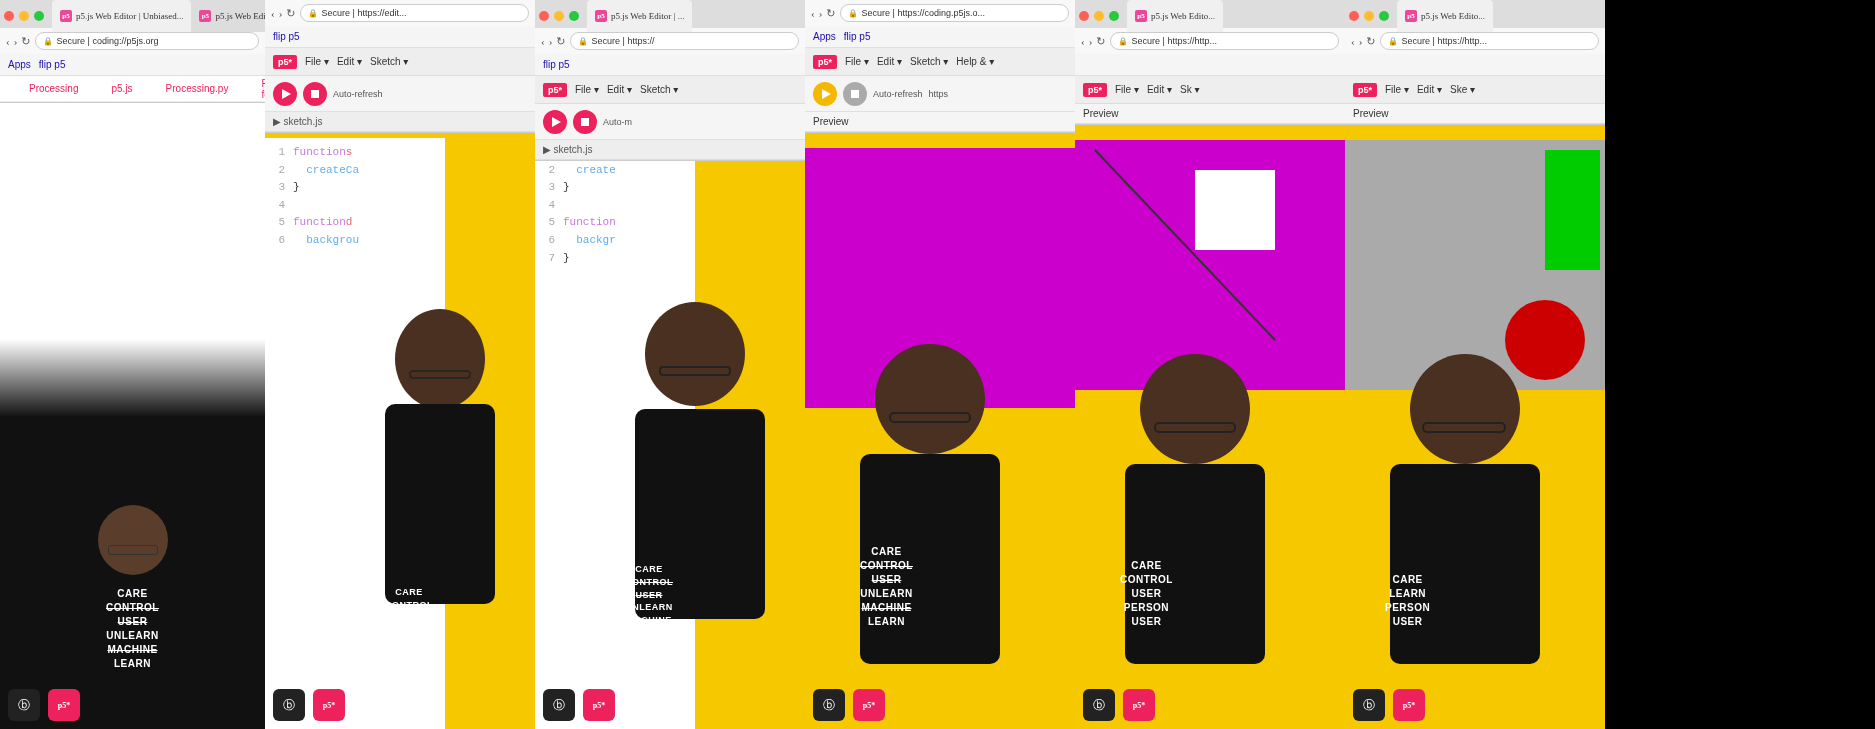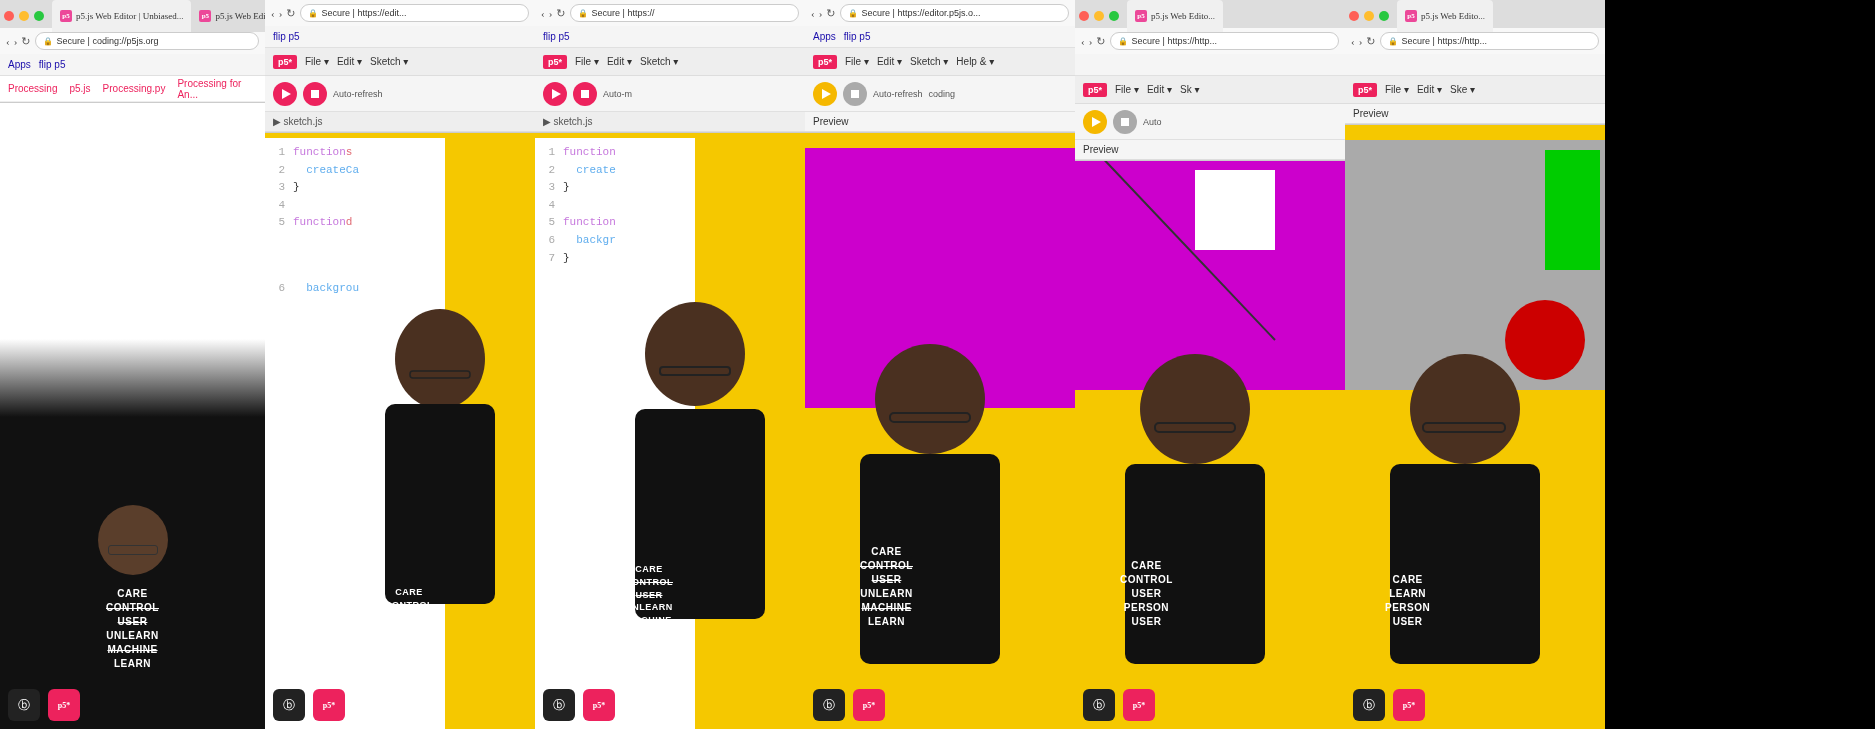--- a/index.html
+++ b/index.html
@@ -263,20 +263,21 @@
       padding: 0 8px;
       background: white;
       border-bottom: 1px solid #eee;
       gap: 12px;
     }
 
     .p5-nav-link {
       font-size: 10px;
       color: #ed225d;
       font-family: -apple-system, sans-serif;
+      margin-left: 21px;
     }
 
     
     .bottom-bar {
       position: absolute;
       bottom: 8px;
       left: 8px;
       display: flex;
       gap: 8px;
       z-index: 20;
@@ -477,21 +478,21 @@
           <span class="line-num">4</span>
           <span></span>
         </div>
       <div class="code-line">
           <span class="line-num">5</span>
           <span class="code-keyword">function </span>
           <span style="color:#e06c75;">d</span>
         </div>
       <div class="code-line">
           <span class="line-num">6</span>
-          <span style="color:#61aeee;margin-top:48px;">&nbsp;&nbsp;backgrou</span>
+          <span style="color:#61aeee;">&nbsp;&nbsp;backgrou</span>
         </div>
     </div>
   </div>
 
   <div style="position:absolute;bottom:0;left:80px;right:0;height:430px;overflow:hidden;z-index:6;">
     <svg width="200" height="430" viewBox="0 0 200 430" style="position:absolute;top:0;left:0;">
 
       <ellipse cx="95" cy="60" rx="45" ry="50" fill="#4a3020"></ellipse>
 
       <rect x="65" y="72" width="60" height="7" rx="3" fill="none" stroke="#222" stroke-width="1.5"></rect>
@@ -510,20 +511,31 @@
   </div>
 
   <div class="bottom-bar">
     <div class="bottom-logo" style="background:#222;font-size:12px;">ⓑ</div>
     <div class="bottom-logo" style="background:#ed225d;font-size:8px;font-weight:bold;">p5*</div>
   </div>
 </div>
 
 <div class="panel" style="width:270px;">
   <div class="browser-chrome">
+    <div class="tab-bar">
+      <div class="traffic-lights">
+        <div class="tl tl-red"></div>
+        <div class="tl tl-yellow"></div>
+        <div class="tl tl-green"></div>
+      </div>
+      <div class="tab">
+        <div class="tab-icon">p5</div>
+        <span>p5.js Web Editor | ...</span>
+      </div>
+    </div>
     <div class="nav-bar">
       <span class="nav-btn">‹</span>
       <span class="nav-btn">›</span>
       <span class="nav-btn">↻</span>
       <div class="url-bar">
         <span class="lock-icon">🔒</span>
         <span>Secure</span>&nbsp;|&nbsp;
         <span>https://</span>
       </div>
     </div>
@@ -611,21 +623,21 @@
 
 <div class="panel" style="width:270px;">
   <div class="browser-chrome">
     <div class="nav-bar">
       <span class="nav-btn">‹</span>
       <span class="nav-btn">›</span>
       <span class="nav-btn">↻</span>
       <div class="url-bar">
         <span class="lock-icon">🔒</span>
         <span>Secure</span>&nbsp;|&nbsp;
-        <span>https://editor.p5js.o...</span>
+        <span>https://coding.p5js.o...</span>
       </div>
     </div>
     <div class="bookmarks-bar">
       <span class="bookmark-link">Apps</span>
       <span class="bookmark-link">flip p5</span>
     </div>
     <div class="p5-menu-bar">
       <div class="p5-logo">p5*</div>
       <span class="p5-menu-item">File ▾</span>
       <span class="p5-menu-item">Edit ▾</span>
@@ -633,21 +645,21 @@
       <span class="p5-menu-item">Help &amp; ▾</span>
     </div>
     <div class="p5-toolbar">
       <div class="play-btn play-btn-yellow">
         <div class="play-icon"></div>
       </div>
       <div class="stop-btn" style="background:#aaa;">
         <div class="stop-icon"></div>
       </div>
       <span class="auto-refresh-text">Auto-refresh</span>
-      <span class="auto-refresh-text">coding</span>
+      <span class="auto-refresh-text">https</span>
     </div>
     <div class="preview-label">Preview</div>
   </div>
 
   <div style="position:absolute;top:0;left:0;right:0;bottom:0;background:#f5c800;z-index:0;"></div>
 
   <div style="position:absolute;top:148px;left:0;right:0;height:260px;background:#cc00cc;z-index:5;"></div>
 
   <div style="position:absolute;bottom:0;left:0;right:0;height:390px;overflow:hidden;z-index:6;">
     <svg width="270" height="390" viewBox="0 0 270 390">
@@ -696,29 +708,20 @@
         <span>https://http...</span>
       </div>
     </div>
     <div class="bookmarks-bar"></div>
     <div class="p5-menu-bar">
       <div class="p5-logo">p5*</div>
       <span class="p5-menu-item">File ▾</span>
       <span class="p5-menu-item">Edit ▾</span>
       <span class="p5-menu-item">Sk ▾</span>
     </div>
-    <div class="p5-toolbar">
-      <div class="play-btn play-btn-yellow">
-        <div class="play-icon"></div>
-      </div>
-      <div class="stop-btn" style="background:#aaa;">
-        <div class="stop-icon"></div>
-      </div>
-      <span class="auto-refresh-text">Auto</span>
-    </div>
     <div class="preview-label">Preview</div>
   </div>
 
   <div style="position:absolute;top:0;left:0;right:0;bottom:0;background:#f5c800;z-index:0;"></div>
 
   <div style="position:absolute;top:140px;left:0;right:0;height:250px;background:#cc00cc;z-index:5;overflow:hidden;">
     <svg width="270" height="250" viewBox="0 0 270 250">
 
       <rect x="120" y="30" width="80" height="80" fill="white"></rect>
 

